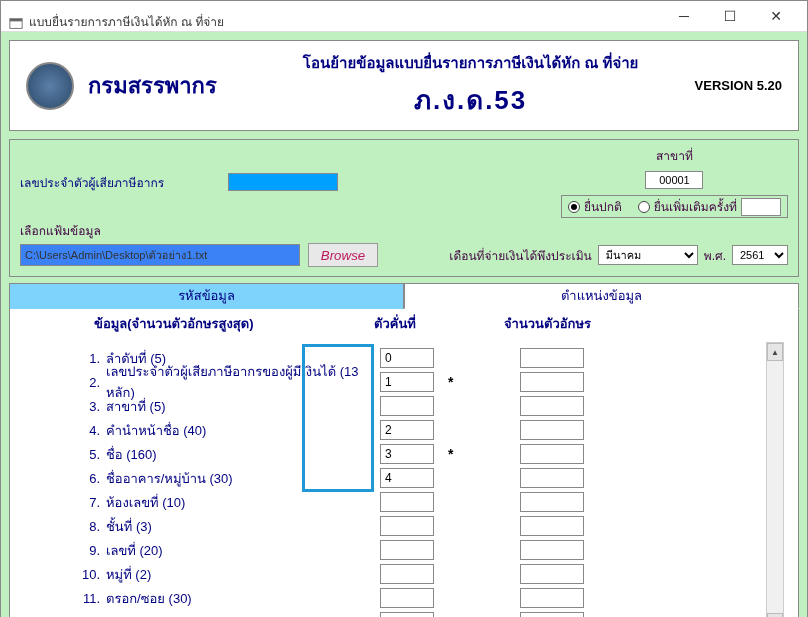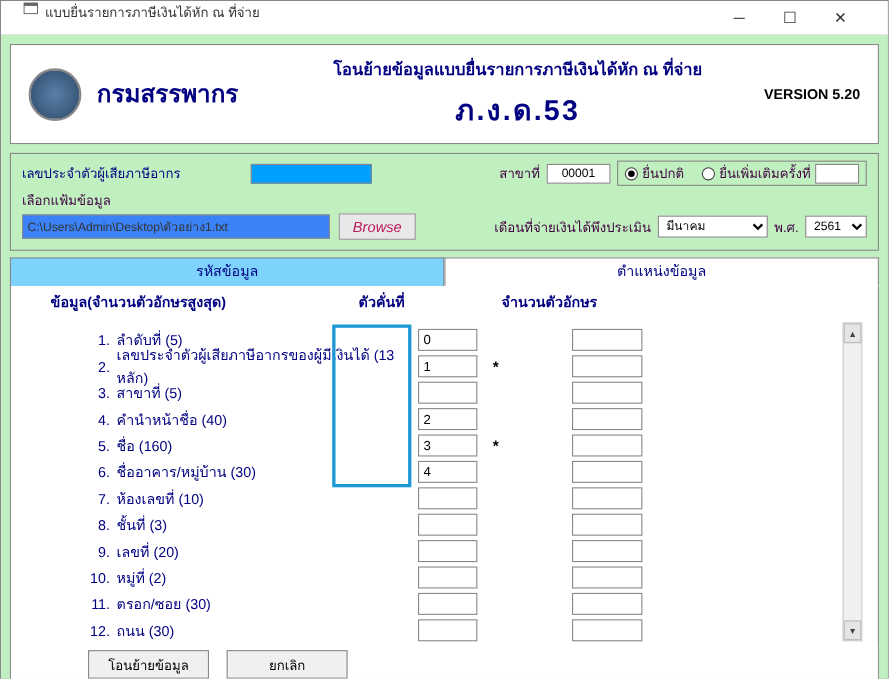--- a/index.html
+++ b/index.html
@@ -1,52 +1,52 @@
 <!DOCTYPE html>
 <html><head>
 <meta charset="utf-8">
 <style>
 * { box-sizing: border-box; margin: 0; padding: 0; }
 body { font-family: Tahoma, sans-serif; font-size: 12px; background: #c0c0c0; width: 808px; height: 617px; overflow: hidden; }
 .window { width: 808px; height: 617px; background: #f0f0f0; border: 1px solid #888; display: flex; flex-direction: column; }
-.titlebar { height: 32px; background: #fff; display: flex; align-items: flex-start; padding: 0 20px; border-bottom: 1px solid #ddd; }
+.titlebar { height: 32px; background: #fff; display: flex; align-items: flex-end; padding: 0 8px; border-bottom: 1px solid #ddd; }
 .titlebar-icon { width: 14px; height: 14px; margin-right: 6px; }
 .titlebar-text { flex: 1; font-size: 12px; color: #333; }
 .titlebar-btn { width: 46px; height: 30px; display: flex; align-items: center; justify-content: center; color: #333; font-size: 14px; }
 .client { flex: 1; background: #c0f0c0; padding: 8px; display: flex; flex-direction: column; }
 .header-panel { background: #fff; border: 1px solid #888; padding: 10px 16px; display: flex; align-items: center; margin-bottom: 8px; }
 .logo { width: 48px; height: 48px; border-radius: 50%; background: radial-gradient(circle,#5a7fa8,#2c4968); margin-right: 14px; border: 2px solid #888; }
 .dept { font-family: "Cordia New", Tahoma, serif; font-size: 22px; font-weight: bold; color: #000080; margin-right: 30px; }
 .header-center { flex: 1; text-align: center; }
 .header-line1 { color: #000080; font-size: 15px; font-weight: bold; }
 .header-line2 { color: #000080; font-size: 26px; font-weight: bold; margin-top: 4px; letter-spacing: 2px; }
 .ver { font-weight: bold; font-size: 13px; color: #000; }
 .info-panel { background: #c0f0c0; border: 1px solid #888; padding: 6px 10px; margin-bottom: 6px; }
 .row { display: flex; align-items: center; margin-bottom: 3px; }
 .lbl-nav { color: #000080; font-size: 12px; }
 .lbl-nav-it { color: #000080; font-style: italic; font-size: 12px; }
 .lbl-dark { color: #400040; font-size: 12px; }
 .tax-id-input { width: 110px; height: 18px; background: #00a0ff; border: 1px solid #888; margin-left: 8px; }
 .file-input { width: 280px; height: 22px; background: #3b82f6; border: 1px solid #888; padding: 2px 4px; font-size: 11px; color: #333; }
 .browse-btn { width: 70px; height: 24px; margin-left: 8px; background: #e8e8e8; border: 1px solid #999; font-style: italic; color: #be185d; }
 .right-group { margin-left: auto; display: flex; flex-direction: column; gap: 4px; }
-.branch-row { display: flex; align-items: center; gap: 6px; }
+.branch-row { display: flex; align-items: center; gap: 6px; flex-direction: column; }
 .small-input { width: 58px; height: 18px; background: #fff; border: 1px solid #888; text-align: center; font-size: 11px; }
 .radio-box { display: flex; align-items: center; gap: 4px; border: 1px solid #888; padding: 1px 6px; background: #c0f0c0; }
 .radio { width: 12px; height: 12px; border-radius: 50%; border: 1px solid #444; background: #fff; display: inline-flex; align-items: center; justify-content: center; }
 .radio.sel::after { content:""; width:6px; height:6px; background:#000; border-radius:50%; }
 .select { height: 20px; background: #fff; border: 1px solid #888; padding: 0 3px; font-size: 11px; }
 .month-sel { width: 100px; }
 .year-sel { width: 56px; }
 .tabs-area { flex: 1; background: #fff; border: 1px solid #888; border-top: none; position: relative; display: flex; flex-direction: column; overflow: hidden; }
 .tabs-row { display: flex; height: 26px; background: #fff; }
 .tab { flex: 1; text-align: center; line-height: 24px; color: #000080; font-size: 13px; border: 1px solid #888; border-bottom: none; background: #f8f8f8; }
 .tab.active { background: #fff; border-bottom: 1px solid #fff; font-weight: normal; }
 .tab.inactive { background: #7dd3fc; }
-.grid-header { display: flex; padding: 4px 40px 6px 36px; font-weight: bold; color: #000080; font-size: 13px; }
+.grid-header { display: flex; padding: 4px 40px 6px 84px; font-weight: bold; color: #000080; font-size: 13px; }
 .gh1 { width: 280px; }
 .gh2 { width: 130px; }
 .gh3 { width: 140px; }
 .grid-body { flex: 1; overflow: hidden; position: relative; padding: 6px 40px 0 68px; }
 .grid-row { display: flex; align-items: center; height: 24px; }
 .rn { width: 24px; text-align: right; color: #000080; font-size: 13px; padding-right: 2px; }
 .rl { width: 268px; color: #000080; font-size: 13px; padding-left: 4px; }
 .pos-wrap { width: 74px; display: flex; justify-content: center; }
 .pos-in { width: 54px; height: 20px; border: 1px solid #888; background: #fff; padding: 0 4px; font-size: 12px; }
 .ast { width: 20px; text-align: left; font-size: 14px; color: #000; font-weight: bold; padding-left: 4px; }

